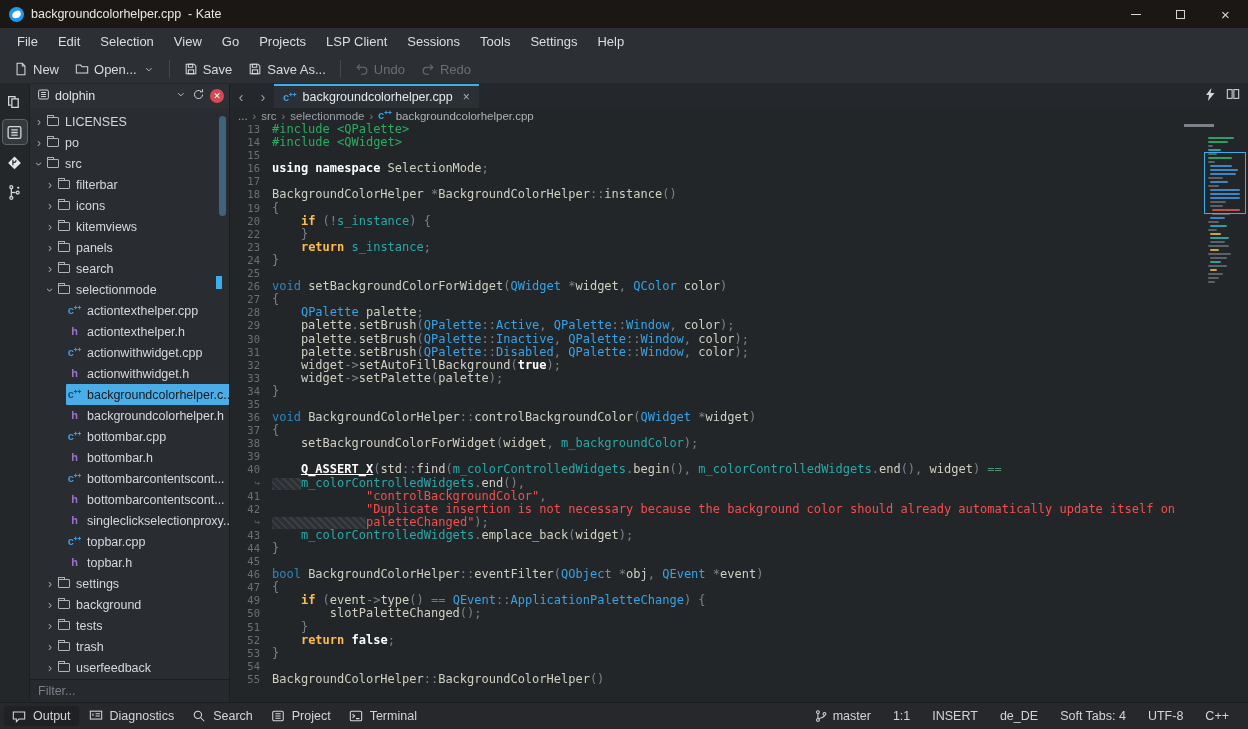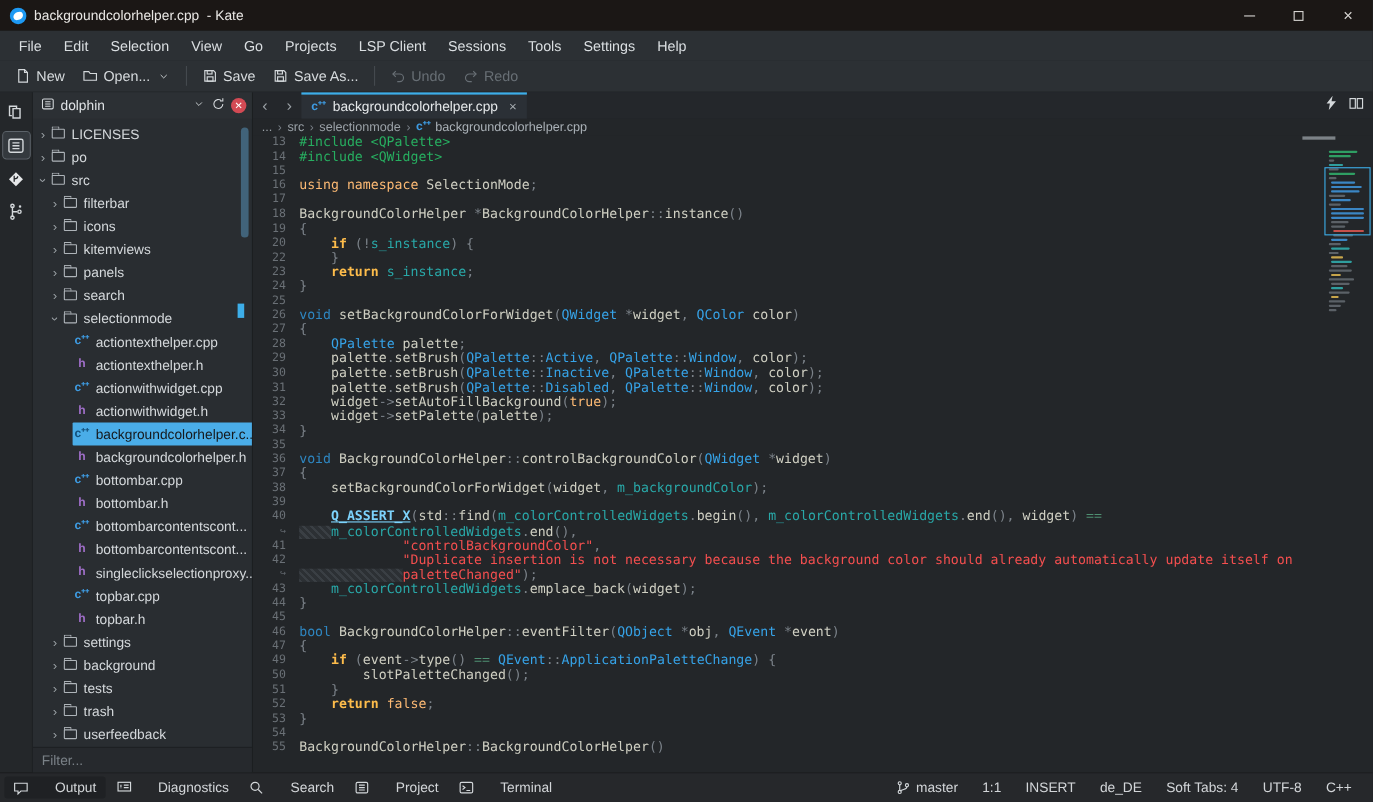--- a/index.html
+++ b/index.html
@@ -80,41 +80,41 @@
   .code-wrap { flex:1 1 auto; overflow:hidden; position:relative; background:#232629; font-family:"DejaVu Sans Mono","Liberation Mono",monospace; font-size:12px; }
   .code-row { height:13.1px; display:flex; white-space:pre; line-height:13.1px; }
   .gutter { width:42px; flex:0 0 auto; text-align:right; padding-right:12px; color:#6a7076; font-size:10.5px; line-height:13.1px; }
   .gutter.wrapmark { font-size:9px; color:#5f656b; }
   .code-text { flex:1; color:#cfcfc2; }
   .hatch { display:inline-block; height:12px; vertical-align:bottom;
     background:repeating-linear-gradient(45deg,#3a3f44 0 2px,#2c3034 2px 5px); }
   .pp  { color:#27ae60; }
   .kw  { color:#fdbc4b; font-weight:bold; }
   .mo  { color:#fdbc4b; font-weight:bold; }
-  .kb  { color:#fdba74; font-weight:normal; }
+  .kb  { color:#ffffff; font-weight:bold; }
   .ty  { color:#2e86c1; }
   .qt  { color:#36a3e8; font-weight:normal; }
   .mv  { color:#29a8a8; }
-  .mac { color:#7dd3fc; font-weight:bold; text-decoration:underline; }
+  .mac { color:#ffffff; font-weight:bold; text-decoration:underline; }
   .str { color:#f44f4f; }
   .n   { color:#cfcfc2; }
   .sym { color:#7b8289; }
   .op  { color:#4f9072; }
 
   
   .minimap { position:absolute; top:14px; right:2px; width:40px; height:560px; }
   .mm-topline { position:absolute; top:-13px; left:-22px; width:30px; height:3px; background:#7c8287; }
   .mm-row { height:2px; margin-bottom:2px; border-radius:1px; }
   .mm-g { background:#2f9e63; } .mm-b { background:#3b86c4; } .mm-r { background:#c4504c; }
   .mm-y { background:#c7a54b; } .mm-t { background:#2f9e9e; } .mm-n { background:#5b6167; }
   .mm-view { position:absolute; left:-2px; width:42px; border:1px solid #3daee9; }
 
   
   .statusbar { height:27px; background:#26282b; border-top:1px solid #1b1d1f; display:flex; align-items:center; padding:0 10px 0 4px; color:#d2d5d8; font-size:12.5px; flex:0 0 auto;}
-  .sb-btn { display:flex; align-items:center; gap:24px; padding:3px 8px; border-radius:3px; }
+  .sb-btn { display:flex; align-items:center; gap:7px; padding:3px 8px; border-radius:3px; }
   .sb-btn.active { background:#1f2124; }
   .sb-right { margin-left:auto; display:flex; align-items:center; gap:4px; }
   .sb-item { display:flex; align-items:center; gap:5px; padding:3px 9px; border-radius:3px; }
   svg { display:block; }
 </style>
 </head>
 <body>
 
 <div class="app">
 

